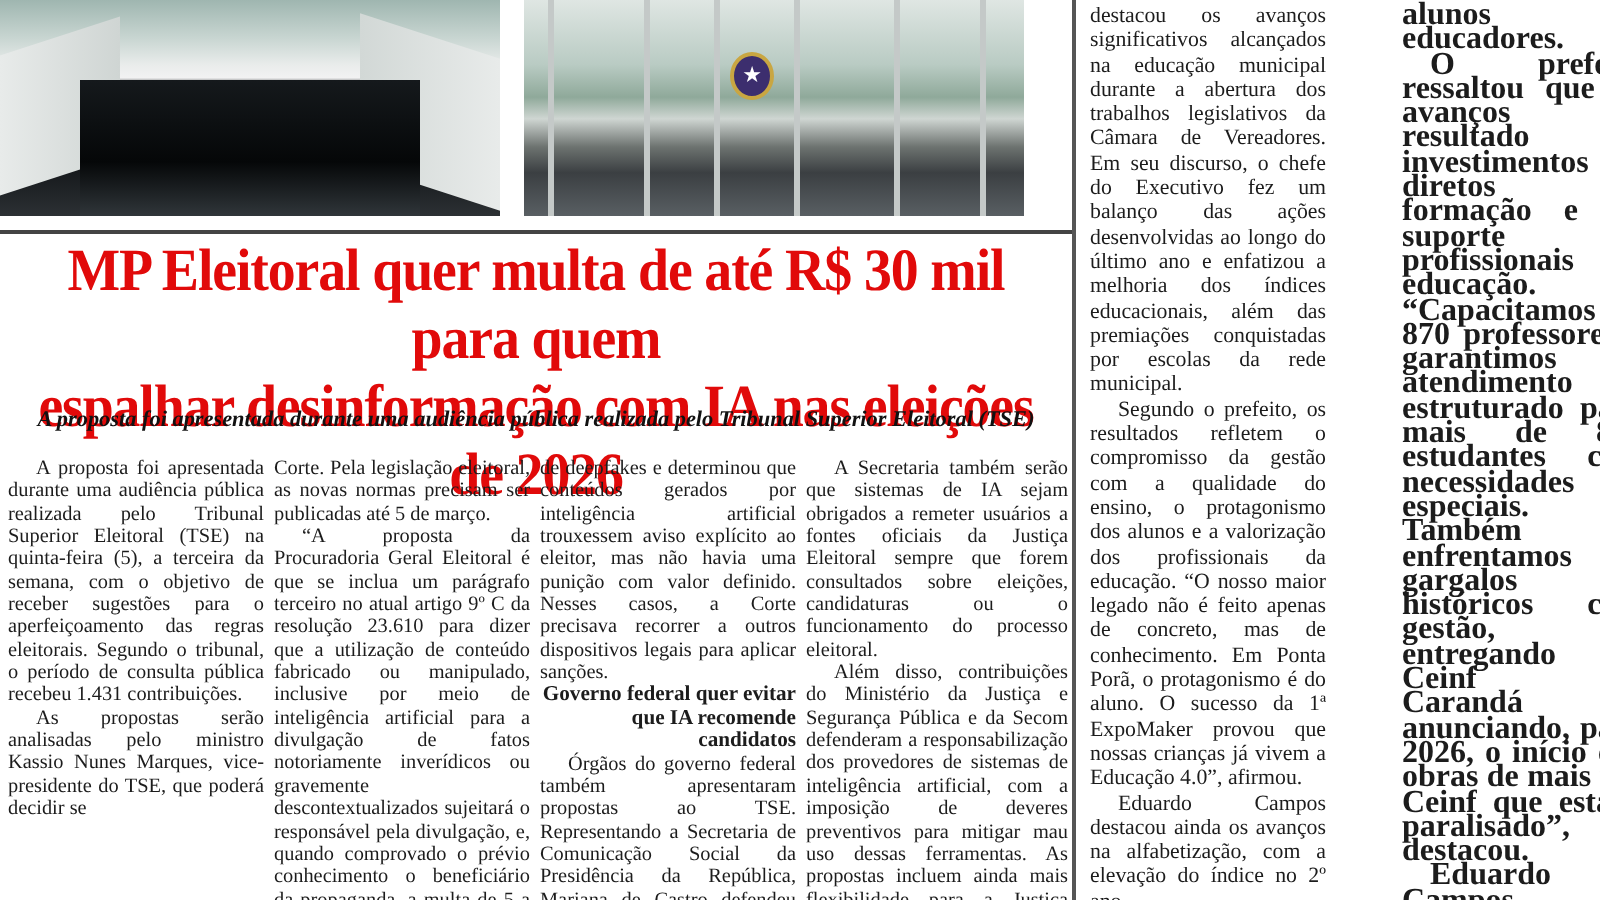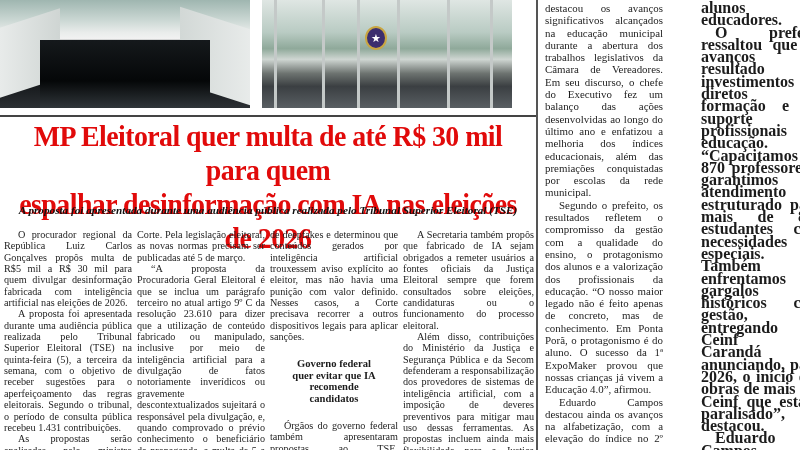--- a/index.html
+++ b/index.html
@@ -22,21 +22,21 @@
   .rule-top { position:absolute; left:0; top:115px; width:537px; height:2px; background:#444; }
   .vrule { position:absolute; left:536px; top:0; width:2px; height:450px; background:#555; }
   .headline { position:absolute; left:0; top:119px; width:536px; text-align:center;
     font-family:"Liberation Serif", serif; font-weight:bold; color:#e10a0a; font-size:30px;
     line-height:34px; letter-spacing:-0.6px; transform:scaleX(0.93); transform-origin:center; }
   .subhead { position:absolute; left:0; top:204px; width:536px; text-align:center;
     font-weight:bold; font-style:italic; font-size:11.2px; color:#111; }
   .col { position:absolute; font-size:10.2px; line-height:11.35px; text-align:justify; color:#1c1c1c; }
   .col p { margin:0; text-indent:14px; }
   .col p.noind { text-indent:0; }
-  .col h4 { margin:16px; font-size:10.6px; line-height:11.4px; font-weight:bold; text-align:center; }
+  .col h4 { margin:0; font-size:10.6px; line-height:11.4px; font-weight:bold; text-align:right; }
   .c1 { left:4px;  top:229px; width:128px; }
   .c2 { left:137px; top:229px; width:128px; }
   .c3 { left:270px; top:229px; width:128px; }
   .c4 { left:403px; top:229px; width:131px; }
   .c5 { left:545px; top:2px; width:118px; font-size:10.9px; line-height:12.3px; }
   .c6 { left:701px; top:2px; width:121px; font-size:16px; line-height:12.3px;font-weight:bold; }
 </style>
 </head>
 <body>
 
@@ -59,39 +59,38 @@
 <div class="vrule"></div>
 
 <div class="headline">
   <div>MP Eleitoral quer multa de até R$ 30 mil para quem</div>
   <div>espalhar desinformação com IA nas eleições de 2026</div>
 </div>
 
 <div class="subhead">A proposta foi apresentada durante uma audiência pública realizada pelo Tribunal Superior Eleitoral (TSE)</div>
 
 <div class="col c1">
-  <p>O procurador regional da República Luiz Carlos Gonçalves propôs multa de R$5 mil a R$ 30 mil para quem divulgar desinformação fabricada com inteligência artificial nas eleições de 2026.</p>
   <p>A proposta foi apresentada durante uma audiência pública realizada pelo Tribunal Superior Eleitoral (TSE) na quinta-feira (5), a terceira da semana, com o objetivo de receber sugestões para o aperfeiçoamento das regras eleitorais. Segundo o tribunal, o período de consulta pública recebeu 1.431 contribuições.</p>
   <p>As propostas serão analisadas pelo ministro Kassio Nunes Marques, vice-presidente do TSE, que poderá decidir se</p>
 </div>
 
 <div class="col c2">
   <p class="noind">Corte. Pela legislação eleitoral, as novas normas precisam ser publicadas até 5 de março.</p>
   <p>“A proposta da Procuradoria Geral Eleitoral é que se inclua um parágrafo terceiro no atual artigo 9º C da resolução 23.610 para dizer que a utilização de conteúdo fabricado ou manipulado, inclusive por meio de inteligência artificial para a divulgação de fatos notoriamente inverídicos ou gravemente descontextualizados sujeitará o responsável pela divulgação, e, quando comprovado o prévio conhecimento o beneficiário da propaganda, a multa de 5 a 30 mil reais”, disse Gonçalves.</p>
 
 </div>
 
 <div class="col c3">
   <p class="noind">de deepfakes e determinou que conteúdos gerados por inteligência artificial trouxessem aviso explícito ao eleitor, mas não havia uma punição com valor definido. Nesses casos, a Corte precisava recorrer a outros dispositivos legais para aplicar sanções.</p>
   <h4>Governo federal quer evitar que IA recomende candidatos</h4>
   <p>Órgãos do governo federal também apresentaram propostas ao TSE. Representando a Secretaria de Comunicação Social da Presidência da República, Mariana de Castro defendeu que o processo eleitoral vede a recomendação de candidaturas por “sistemas automatizados”, como o ChatGPT. Segundo</p>
 </div>
 
 <div class="col c4">
-  <p>A Secretaria também propôs que fabricado de IA sejam obrigados a remeter usuários a fontes oficiais da Justiça Eleitoral sempre que forem consultados sobre eleições, candidaturas ou o funcionamento do processo eleitoral.</p>
+  <p>A Secretaria também serão que sistemas de IA sejam obrigados a remeter usuários a fontes oficiais da Justiça Eleitoral sempre que forem consultados sobre eleições, candidaturas ou o funcionamento do processo eleitoral.</p>
   <p>Além disso, contribuições do Ministério da Justiça e Segurança Pública e da Secom defenderam a responsabilização dos provedores de sistemas de inteligência artificial, com a imposição de deveres preventivos para mitigar mau uso dessas ferramentas. As propostas incluem ainda mais flexibilidade para a Justiça Eleitoral suspender perfis que desequilibrem o pleito e o engajamento das obrigações</p>
 </div>
 
 <div class="col c5">
   <p class="noind">destacou os avanços significativos alcançados na educação municipal durante a abertura dos trabalhos legislativos da Câmara de Vereadores. Em seu discurso, o chefe do Executivo fez um balanço das ações desenvolvidas ao longo do último ano e enfatizou a melhoria dos índices educacionais, além das premiações conquistadas por escolas da rede municipal.</p>
   <p>Segundo o prefeito, os resultados refletem o compromisso da gestão com a qualidade do ensino, o protagonismo dos alunos e a valorização dos profissionais da educação. “O nosso maior legado não é feito apenas de concreto, mas de conhecimento. Em Ponta Porã, o protagonismo é do aluno. O sucesso da 1ª ExpoMaker provou que nossas crianças já vivem a Educação 4.0”, afirmou.</p>
   <p>Eduardo Campos destacou ainda os avanços na alfabetização, com a elevação do índice no 2º ano</p>
 </div>
 
 <div class="col c6">

